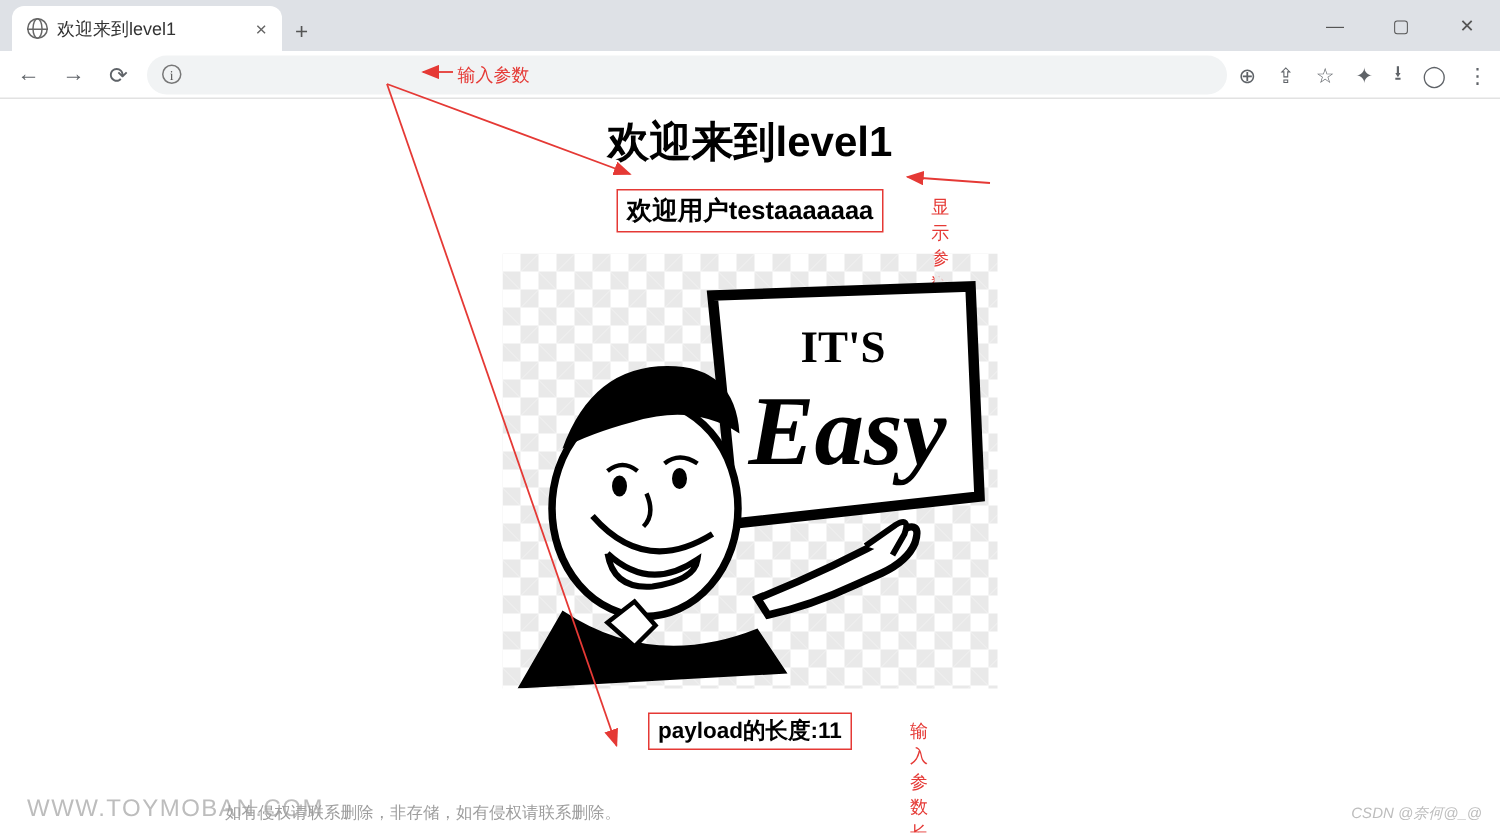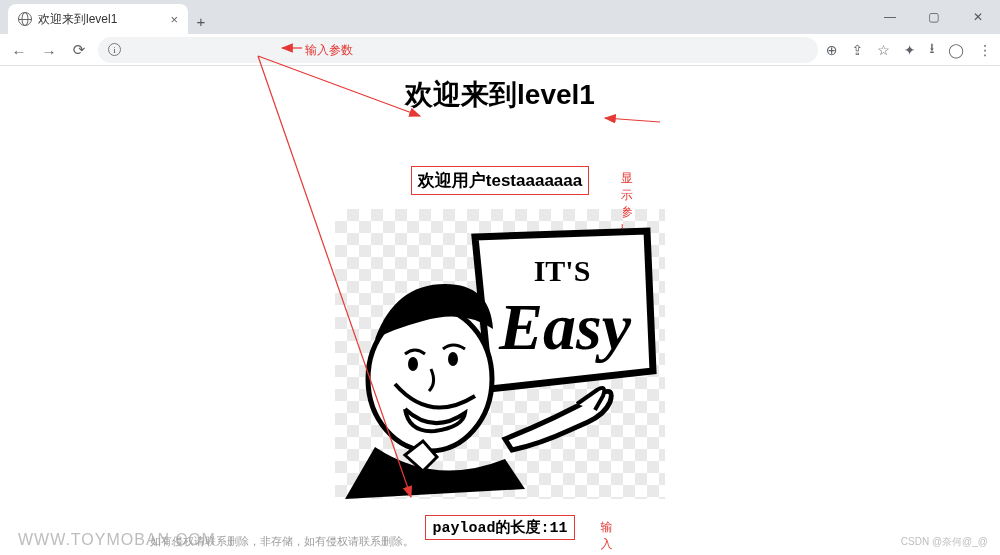--- a/index.html
+++ b/index.html
@@ -30,21 +30,21 @@
     linear-gradient(45deg,transparent 75%,#e9e9e9 75%),
     linear-gradient(-45deg,transparent 75%,#e9e9e9 75%);
   background-size: 24px 24px;
   background-position: 0 0, 0 12px, 12px -12px, -12px 0; text-align: center; }
 .easy-draw { position: absolute; inset: 0; }
 .payload-row { margin-top: 16px; }
 .payload-label { position: absolute; color: #e53935; font-size: 12px; }
 svg.arrows { position: absolute; left: 0; top: 0; pointer-events: none; }
 .watermark-l { position: absolute; left: 18px; bottom: 6px; font-size: 16px; color: #bdbdbd; letter-spacing: 1px; }
 .watermark-c { position: absolute; left: 150px; bottom: 6px; font-size: 11px; color: #9e9e9e; }
-.watermark-r { position: absolute; right: 12px; bottom: 6px; font-size: 10px; color: #bdbdbd; }
+.watermark-r { position: absolute; right: 12px; bottom: 6px; font-size: 10px; color: #bdbdbd; font-style: italic; }
 </style>
 </head>
 <body>
 
 <div class="titlebar">
   <div class="tab">
     <span class="globe"></span>
     <span>欢迎来到level1</span>
     <span class="close-x">×</span>
   </div>
@@ -69,21 +69,21 @@
     <span>☆</span>
     <span>✦</span>
     <span>⭳</span>
     <span>◯</span>
     <span>⋮</span>
   </div>
 </div>
 
 <div class="content">
   <h1>欢迎来到level1</h1>
-  <div style="position:relative;display:inline-block;margin-top:40px;">
+  <div style="position:relative;display:inline-block;">
     <span class="boxed">欢迎用户testaaaaaaa</span>
     <span class="side-label" style="left:210px;top:4px;">显示参数</span>
   </div>
 
   <div class="checker">
     <svg class="easy-draw" viewBox="0 0 330 290">
 
       <polygon points="140,28 312,22 318,162 155,180" fill="#fff" stroke="#000" stroke-width="7"></polygon>
       <text x="227" y="72" font-family="Georgia,serif" font-weight="900" font-size="30" text-anchor="middle"><tspan>IT'S</tspan></text>
       <text x="230" y="140" font-family="'Brush Script MT',cursive" font-style="italic" font-weight="700" font-size="66" text-anchor="middle"><tspan>Easy</tspan></text>
@@ -98,21 +98,21 @@
       <ellipse cx="118" cy="150" rx="5" ry="7" fill="#000"></ellipse>
       <path d="M70 145 q10 -8 20 0 M108 140 q10 -8 22 0" fill="none" stroke="#000" stroke-width="3"></path>
       <path d="M96 160 q6 14 -2 22" fill="none" stroke="#000" stroke-width="3"></path>
       <path d="M70 200 q28 26 60 4 q-2 14 -30 18 q-26 2 -30 -22" fill="#fff" stroke="#000" stroke-width="4"></path>
 
       <path d="M40 238 q60 40 130 12 l20 30 l-180 10 z" fill="#000"></path>
       <path d="M70 246 l18 -14 l14 16 l-14 14 z" fill="#fff" stroke="#000" stroke-width="3"></path>
     </svg>
   </div>
 
-  <div class="payload-row" style="position:relative;display:inline-block;font-family:Liberation Mono, monospace;">
+  <div class="payload-row" style="position:relative;display:inline-block;">
     <span class="boxed" style="font-size:15px;">payload的长度:11</span>
     <span class="payload-label" style="left:175px;top:4px;">输入参数长度</span>
   </div>
 </div>
 
 <span class="side-label" style="left:305px;top:42px;position:absolute;">输入参数</span>
 
 <svg class="arrows" width="1000" height="555">
   <defs>
     <marker id="ah" markerWidth="10" markerHeight="8" refX="9" refY="4" orient="auto">

